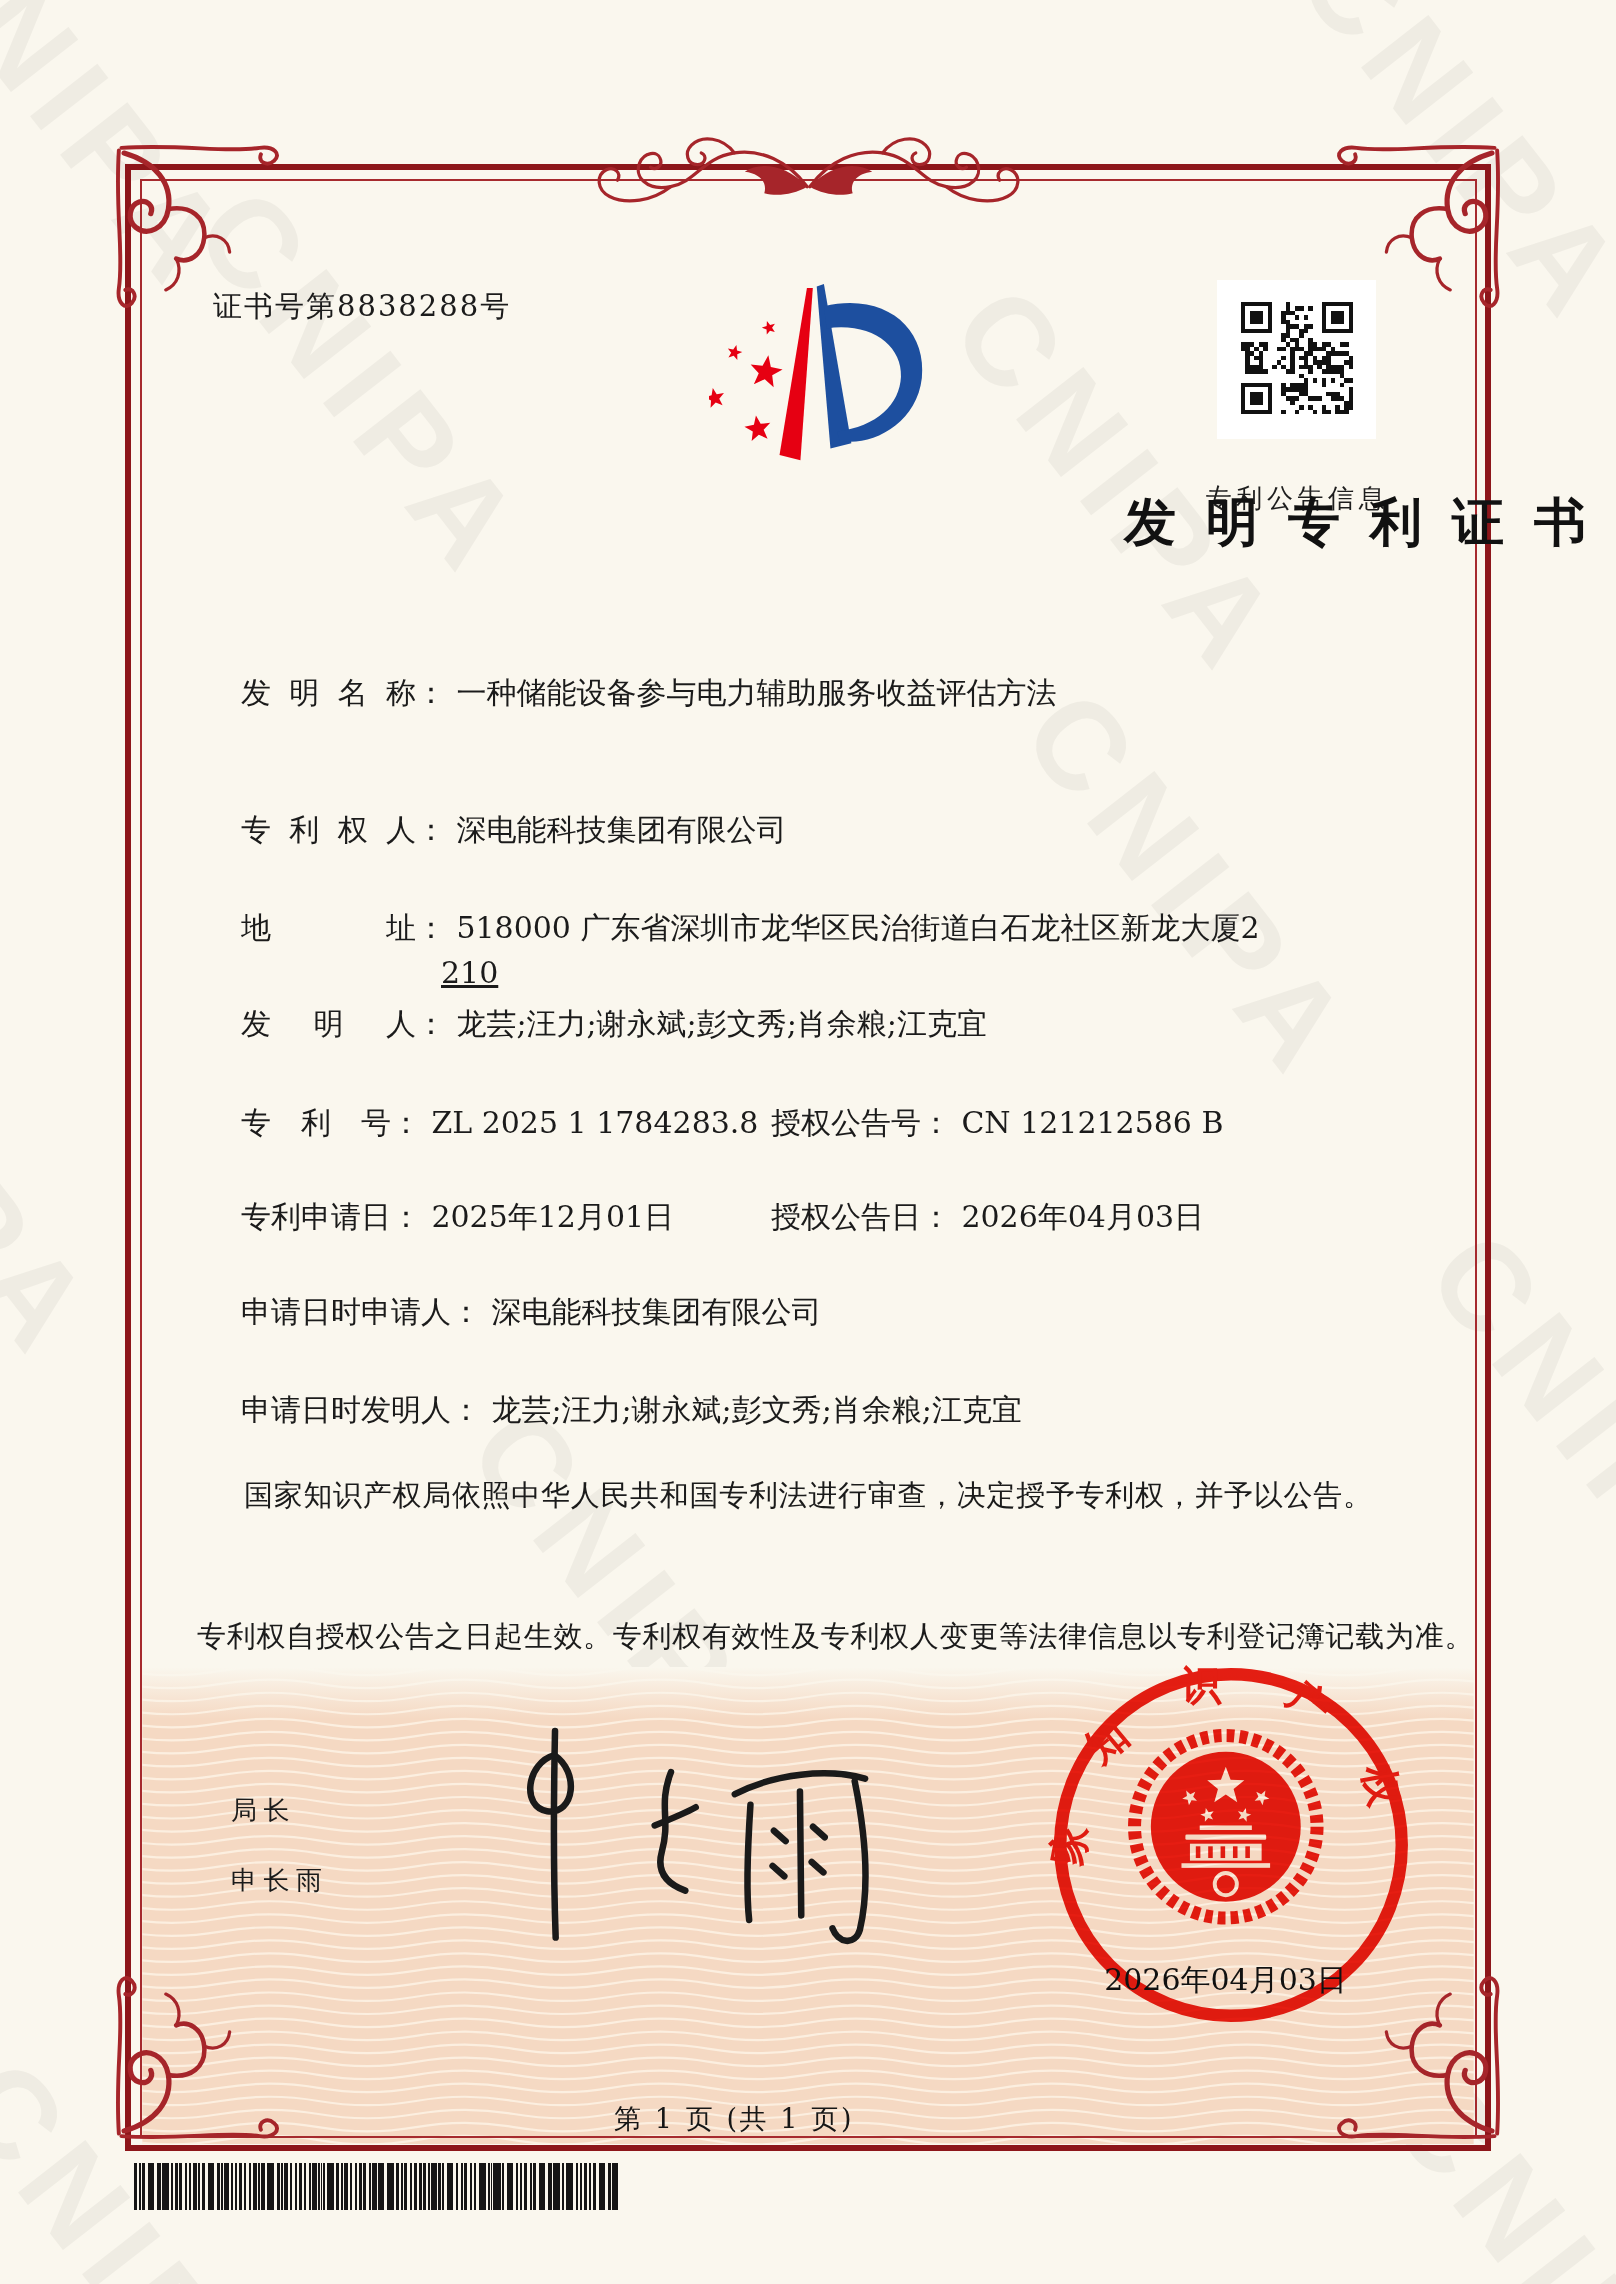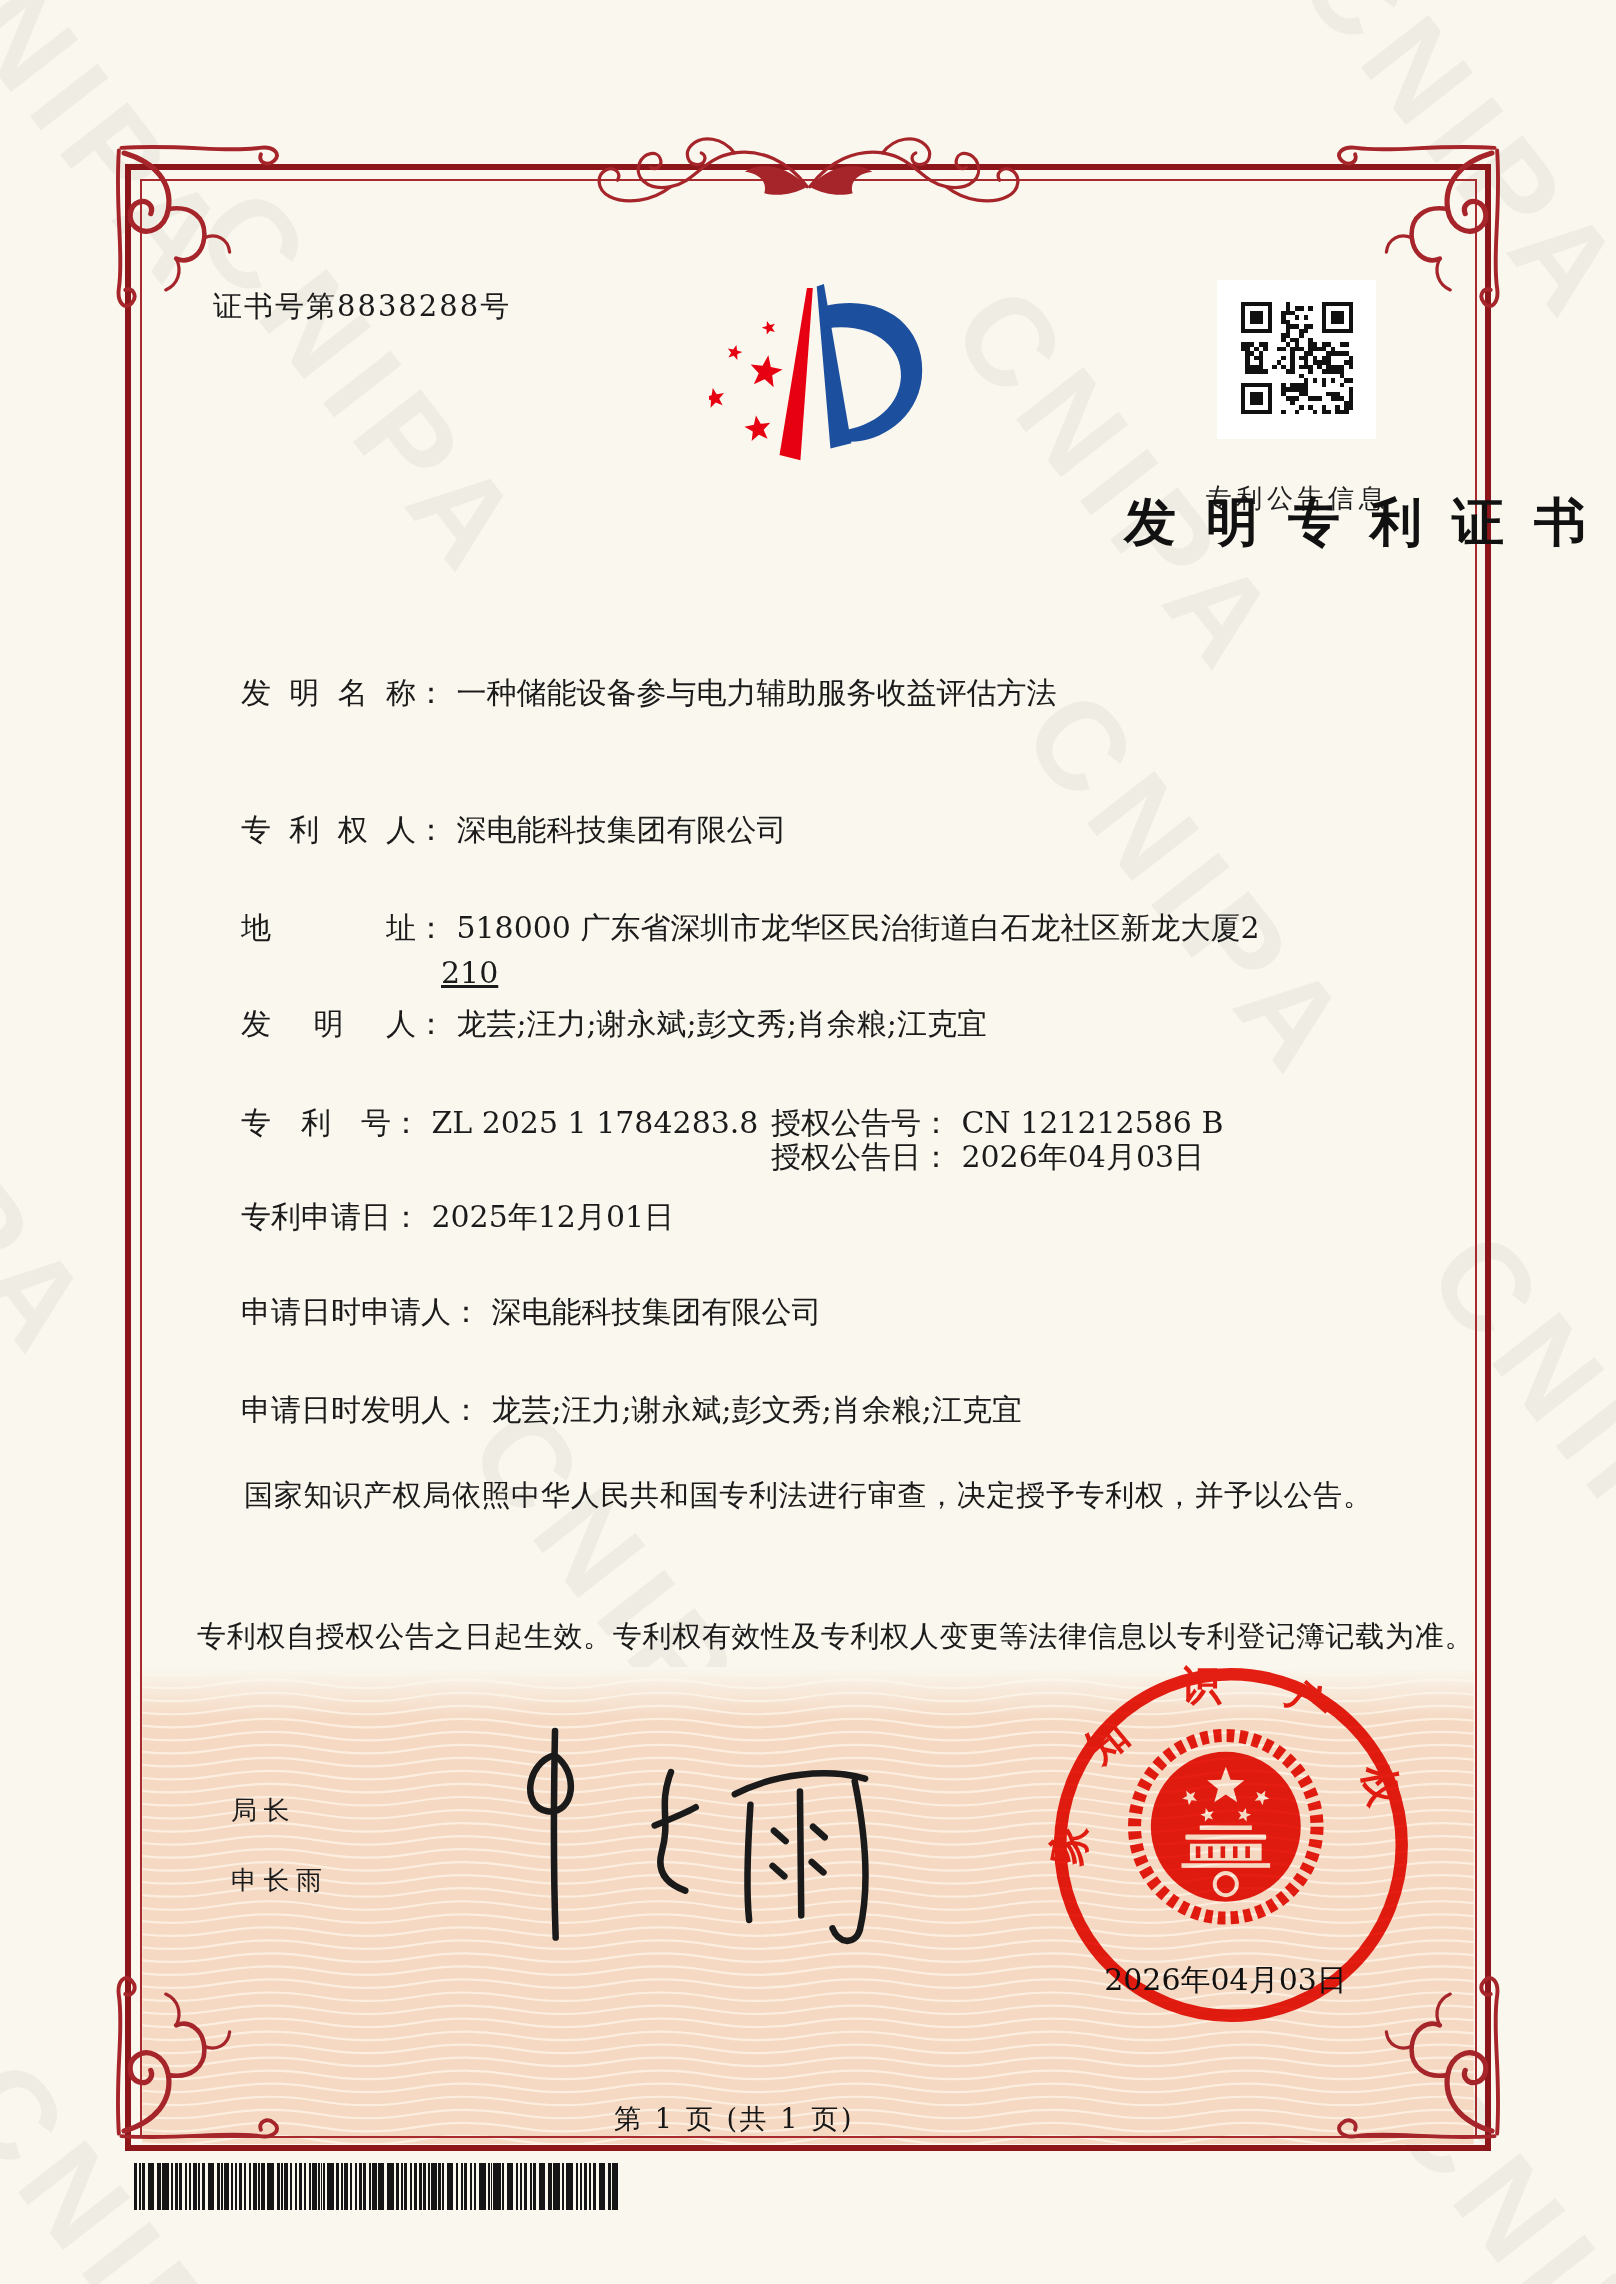--- a/index.html
+++ b/index.html
@@ -467,21 +467,21 @@
 </div>
 <div class="row" style="top:1103px">
   <span class="jl narrow">专利号</span><span>：</span><span class="val">ZL 2025 1 1784283.8</span>
 </div>
 <div class="row-right" style="top:1103px">
   <span>授权公告号</span><span>：</span><span class="val">CN 121212586 B</span>
 </div>
 <div class="row" style="top:1197px">
   <span>专利申请日</span><span>：</span><span class="val">2025年12月01日</span>
 </div>
-<div class="row-right" style="top:1137px">
+<div class="row-right" style="top:1197px">
   <span>授权公告日</span><span>：</span><span class="val">2026年04月03日</span>
 </div>
 <div class="row" style="top:1292px">
   <span>申请日时申请人</span><span>：</span><span class="val">深电能科技集团有限公司</span>
 </div>
 <div class="row" style="top:1390px">
   <span>申请日时发明人</span><span>：</span><span class="val">龙芸;汪力;谢永斌;彭文秀;肖余粮;江克宜</span>
 </div>
 
 <div class="stmt" style="left:244px;top:1476px">国家知识产权局依照中华人民共和国专利法进行审查，决定授予专利权，并予以公告。</div>

